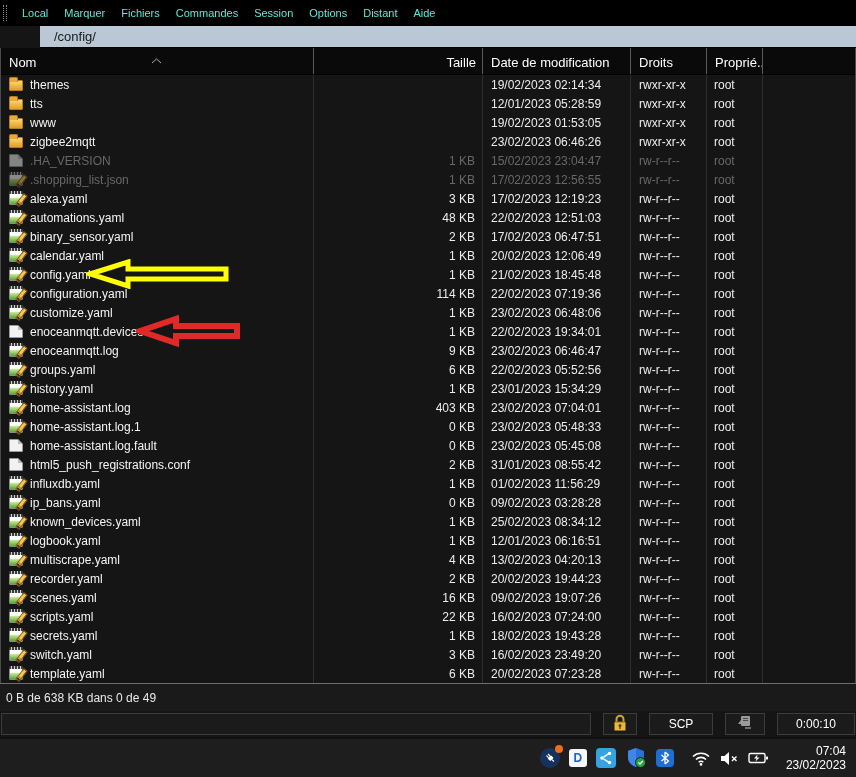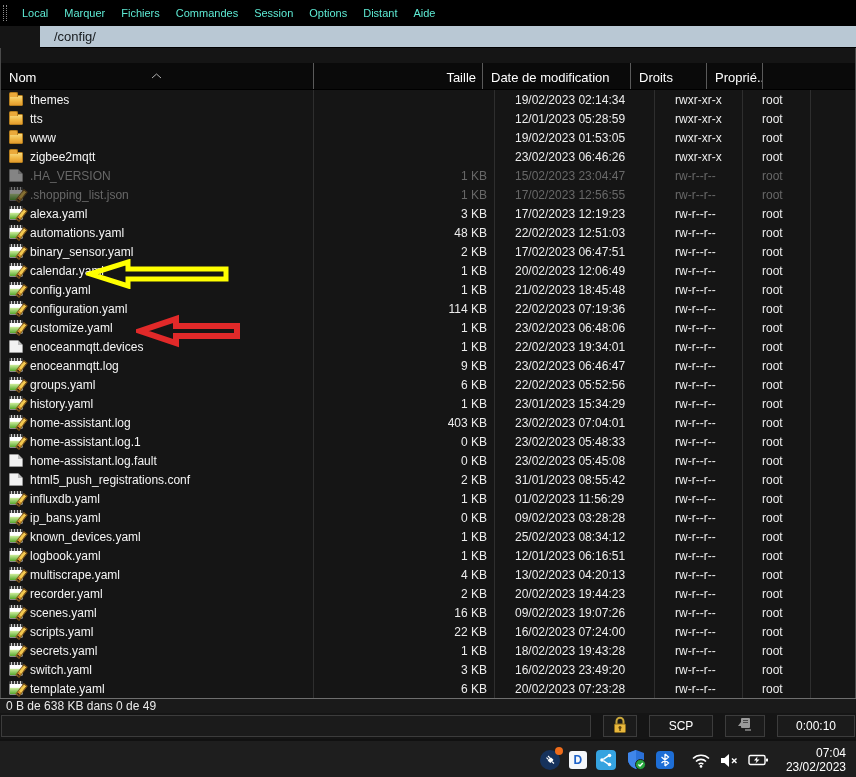--- a/index.html
+++ b/index.html
@@ -10,28 +10,28 @@
   
   .menubar { height:26px; background:#000; display:flex; align-items:center; flex:none; }
   .grip { width:4px; height:16px; margin:0 7px 0 3px; border-left:1px dotted #8a8a8a; border-right:1px dotted #8a8a8a; }
   .menu-item { color:#5eead4; font-size:11px; padding:4px 8px; cursor:default; }
 
   
   .pathbar { height:22px; background:#b9c8d4; color:#15191c; font-size:13px; display:flex; align-items:center; padding-left:14px; flex:none; border-bottom:1px solid #000;margin-left:40px; }
 
   
   .filetable { flex:none; position:relative; background:#151515; border-left:1px solid #4a4a4a; border-right:1px solid #4a4a4a; }
-  .thead { height:27px; background:#0a0a0a; display:grid; grid-template-columns:313px 169px 148px 76px 56px 1fr; align-items:end; position:relative; border-bottom:1px solid #000;margin-top:15px; }
+  .thead { height:27px; background:#0a0a0a; display:grid; grid-template-columns:313px 169px 148px 76px 56px 1fr; align-items:end; position:relative; border-bottom:1px solid #000; }
   .hc { color:#fff; font-size:13px; padding:0 6px 4px 8px; border-right:1px solid #5a5a5a; height:100%; display:flex; align-items:flex-end; overflow:hidden; white-space:nowrap; }
   .hc.size { justify-content:flex-end; }
   .hc.rest { border-right:none; }
   .sort-caret { position:absolute; left:150px; top:2px; }
 
   .rows { height:608px; overflow:hidden; }
-  .row { height:19px; display:grid; grid-template-columns:313px 169px 148px 76px 56px 1fr; align-items:center;gap:12px; }
+  .row { height:19px; display:grid; grid-template-columns:313px 169px 148px 76px 56px 1fr; align-items:center; }
   .c { height:19px; display:flex; align-items:center; color:#ededed; font-size:12px; border-right:1px solid #2e2e2e; overflow:hidden; white-space:nowrap; }
   .c.rest { border-right:none; }
   .c.name { padding-left:8px; color:#f5f5f5; }
   .c.size { justify-content:flex-end; padding-right:7px; }
   .c.date { padding-left:8px; }
   .c.rights { padding-left:8px; }
   .c.owner { padding-left:7px; }
   .row.dim .c { color:#686868; }
   .row.dim .fi { opacity:.5; }
 

